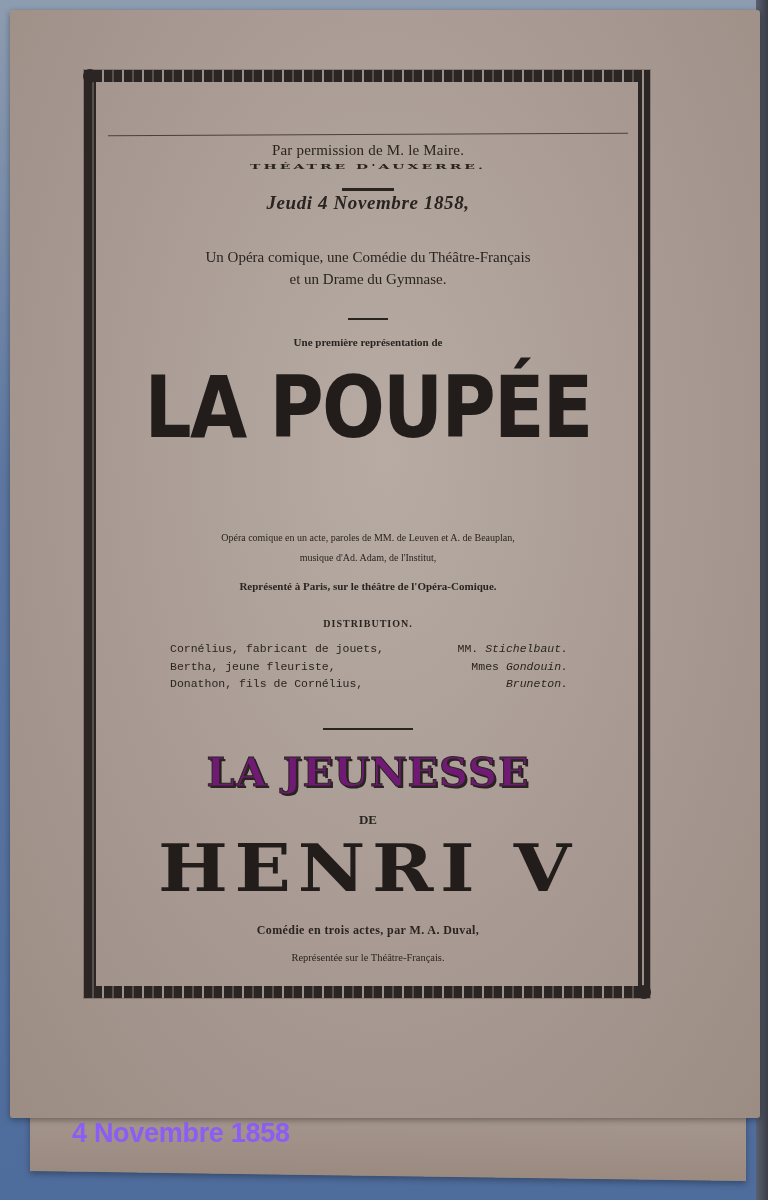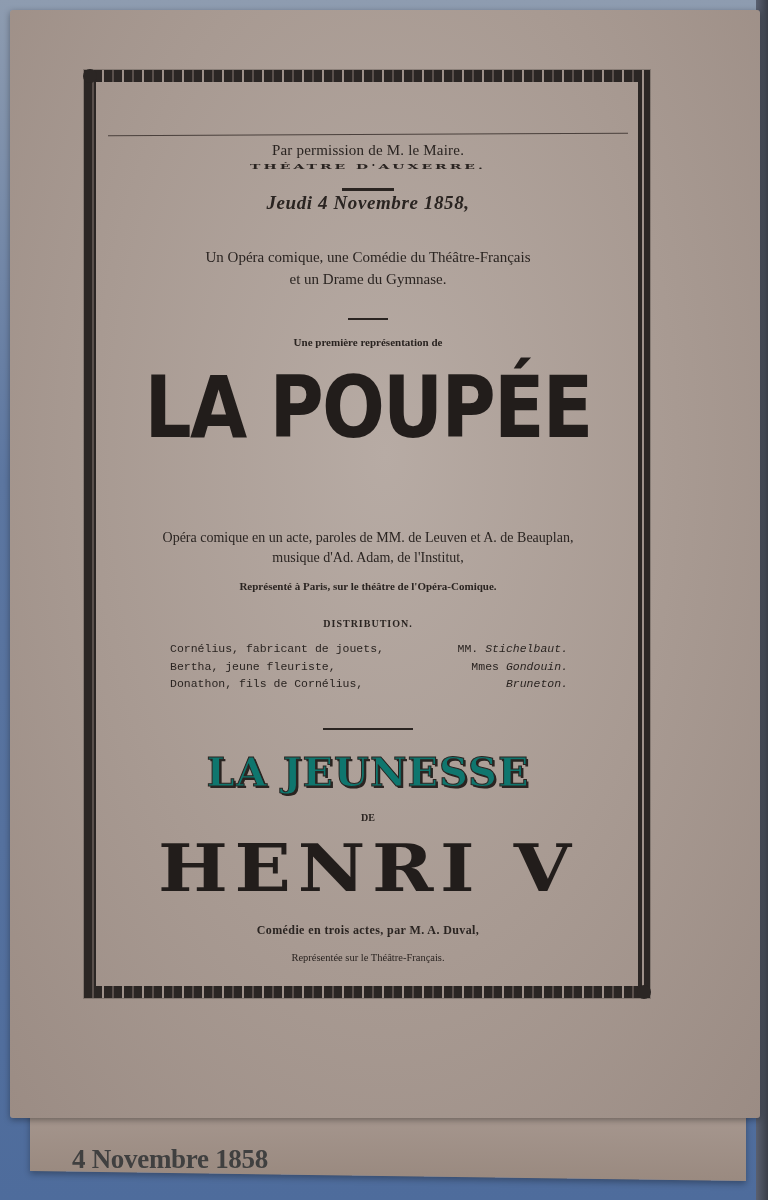--- a/index.html
+++ b/index.html
@@ -45,38 +45,38 @@
     .rule-long { position: absolute; top: 34px; left: 0; right: 0; height: 1px; background: #4a403c; transform: rotate(-0.3deg); }
     .theatre { position: absolute; top: 58px; left: 0; right: 0; font-family: "DejaVu Serif", serif; font-weight: bold;
       font-size: 14px; letter-spacing: 3px; transform: scaleY(0.55); color: #2a2421; }
     .rule-short { position: absolute; left: 50%; width: 52px; margin-left: -26px; height: 3px; background: #2a2421; }
     .date { position: absolute; top: 92px; left: 0; right: 0; font-size: 19px; font-weight: bold; font-style: italic; letter-spacing: 0.6px; }
     .program { position: absolute; top: 146px; left: 0; right: 0; font-size: 15px; line-height: 22px; }
     .premiere { position: absolute; top: 236px; left: 0; right: 0; font-size: 11px; font-weight: bold; }
     .title1 { position: absolute; top: 262px; left: 0; right: 0; font-family: "DejaVu Sans", sans-serif; font-weight: bold;
       font-size: 86px; line-height: 90px; letter-spacing: -2px; transform: scaleX(0.86); color: #221d1b; }
     .title1-sub { position: absolute; top: 378px; left: 0; right: 0; font-size: 31px; font-weight: bold; letter-spacing: 1px; }
-    .credits { position: absolute; top: 428px; left: 0; right: 0; font-size: 14px; line-height: 20px; }
+    .credits { position: absolute; top: 428px; left: 0; right: 0; font-size: 10px; line-height: 20px; }
     .represented { position: absolute; top: 480px; left: 0; right: 0; font-size: 11px; font-weight: bold; }
     .distribution { position: absolute; top: 518px; left: 0; right: 0; font-size: 10px; font-weight: bold; letter-spacing: 1px; }
     .cast { position: absolute; top: 540px; left: 62px; right: 60px; font-size: 11.5px; line-height: 17.5px; font-family: Liberation Mono, monospace; }
     .cast-row { display: flex; justify-content: space-between; }
     .cast-role { text-align: left; }
     .cast-actor { text-align: right; }
     .cast-actor i { font-style: italic; margin-top: 12px; }
     .title2 { position: absolute; top: 648px; left: 0; right: 0; font-family: "DejaVu Serif", serif; font-weight: bold;
-      font-size: 40px; letter-spacing: 1px; color: #0f766e;
+      font-size: 40px; letter-spacing: 1px; color: #701a75;
       text-shadow: 2px 2px 0 #2a2421; -webkit-text-stroke: 1px #2a2421; }
-    .de { position: absolute; top: 712px; left: 0; right: 0; font-size: 10px; font-weight: bold; }
+    .de { position: absolute; top: 712px; left: 0; right: 0; font-size: 13px; font-weight: bold; }
     .title2-main { position: absolute; top: 728px; left: 0; right: 0; font-family: "DejaVu Serif", serif; font-weight: bold;
       font-size: 66px; line-height: 80px; letter-spacing: 6px; transform: scaleX(1.12); color: #221d1b; }
     .comedie { position: absolute; top: 823px; left: 0; right: 0; font-size: 12px; font-weight: bold; letter-spacing: 0.4px; }
     .representee { position: absolute; top: 852px; left: 0; right: 0; font-size: 10.5px; }
-    .caption { position: absolute; left: 72px; top: 1144px; font-family: Liberation Serif, serif; font-weight: bold;
-      font-size: 27px; color: #404040; letter-spacing: -0.3px; }
+    .caption { position: absolute; left: 72px; top: 1118px; font-family: Liberation Sans, sans-serif; font-weight: bold;
+      font-size: 27px; color: #8b5cf6; letter-spacing: -0.3px; }
   </style>
 </head>
 <body>
 
 <div class="right-edge"></div>
 <div class="paper-fold"></div>
 <div class="paper"></div>
 <div class="frame"></div>
 
 <div class="content">

